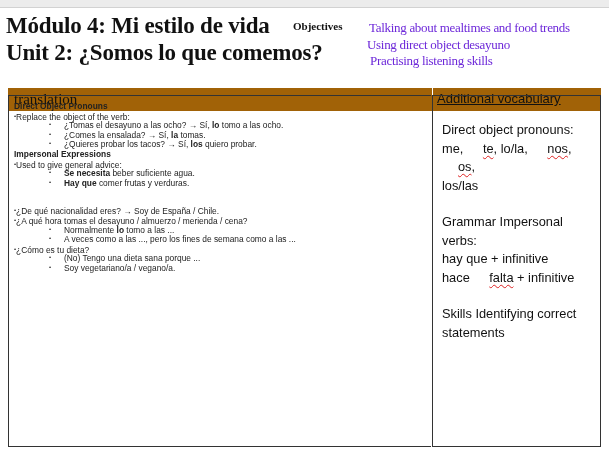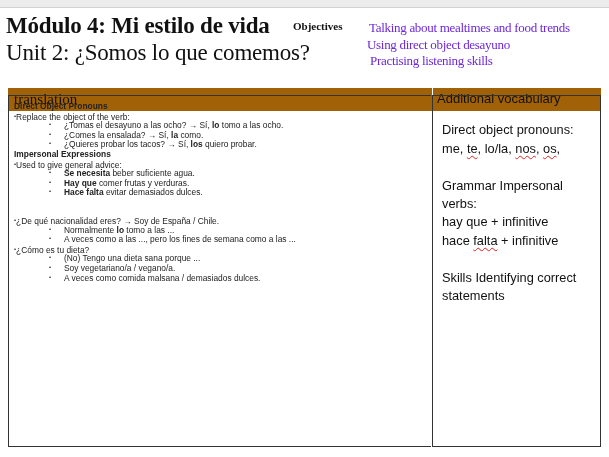--- a/index.html
+++ b/index.html
@@ -1,40 +1,40 @@
 <!DOCTYPE html>
 <html><head>
 <meta charset="utf-8">
 <style>
   html, body { margin:0; padding:0; }
   body { width:609px; height:457px; background:#ffffff; position:relative; overflow:hidden; font-family:"Liberation Sans", sans-serif; }
   .topbar { position:absolute; left:0; top:0; width:609px; height:7px; background:#ececec; border-bottom:1px solid #d2d2d2; }
   .title1 { position:absolute; left:6px; top:13px; font-family:"Liberation Serif", serif; font-weight:bold; font-size:23px; color:#111; white-space:nowrap; letter-spacing:-0.2px; }
-  .title2 { position:absolute; left:6px; top:40px; font-family:"Liberation Serif", serif; font-weight:normal; font-size:23px; color:#111; white-space:nowrap; letter-spacing:-0.2px; }
+  .title2 { position:absolute; left:6px; top:40px; font-family:"Liberation Serif", serif; font-weight:bold; font-size:23px; color:#111; white-space:nowrap; letter-spacing:-0.2px; }
   .obj-label { position:absolute; left:293px; top:20px; font-family:"Liberation Serif", serif; font-weight:bold; font-size:11px; color:#111; }
   .obj { position:absolute; font-family:"Liberation Serif", serif; font-size:13px; color:#6d28d9; white-space:nowrap; letter-spacing:-0.3px; }
   .table { position:absolute; left:8px; top:72px; width:593px; height:374px; }
   .hdr { position:absolute; top:4px; height:23px; background:#a16207;margin-top:12px; }
   .hdr-left { left:0; width:424px; }
   .hdr-right { left:425px; width:168px; }
   .hdr-left span { position:absolute; left:6px; top:3px; font-family:"Liberation Serif", serif; font-size:15px; color:#111; }
-  .hdr-right span { position:absolute; left:4px; top:3px; font-size:13px; color:#111; }
+  .hdr-right span { position:absolute; left:4px; top:3px; font-size:13px; color:#111;text-decoration:underline; }
   .body-left { position:absolute; left:0; top:23px; width:422px; height:350px; border:1px solid #333; border-right:none; }
   .body-right { position:absolute; left:424px; top:23px; width:167px; height:350px; border:1px solid #333; }
   .lc { position:absolute; left:5px; top:6px; font-size:8.4px; color:#222; line-height:9.6px; }
   .lc .row { white-space:nowrap; height:9.6px; }
   .lc .h { font-weight:bold; }
   .lc .sub { padding-left:50px; position:relative; }
   .lc .sub::before { content:"\2022"; position:absolute; left:35px; top:-1px; font-size:6px; }
   .lc .top::before { content:"\2022"; font-size:6px; vertical-align:2px; }
   .gap { height:18px; }
   .check { display:inline-block; width:9px; height:9px; background:#22a846; color:#fff; font-size:8px; line-height:9px; text-align:center; vertical-align:-1px; margin-right:3px; border-radius:1px; }
   .rc { position:absolute; left:9px; top:7px; font-size:12.8px; color:#111; line-height:18.4px; width:162px; }
   .rc .blank { height:18.4px; }
-  .sq { text-decoration:underline wavy #d22; text-decoration-thickness:1px; text-underline-offset:2px; }
+  .sq { text-decoration:underline wavy #d22; text-decoration-thickness:1px; text-underline-offset:2px;margin-left:16px; }
 </style>
 </head>
 <body>
 
 <div class="topbar"></div>
 
 <div class="title1">Módulo 4: Mi estilo de vida</div>
 <div class="title2">Unit 2: ¿Somos lo que comemos?</div>
 <div class="obj-label">Objectives</div>
 <div class="obj" style="left:369px;top:20px;">Talking about mealtimes and  food trends</div>
@@ -47,45 +47,45 @@
     </div>
   <div class="hdr hdr-right">
       <span>Additional vocabulary</span>
     </div>
 
   <div class="body-left">
     <div class="lc">
       <div class="row h">Direct Object Pronouns</div>
       <div class="row top"><span>Replace the object of the verb:</span></div>
       <div class="row sub"><span>¿Tomas el desayuno a las ocho? → Sí, </span><b>lo</b><span> tomo a las ocho.</span></div>
-      <div class="row sub"><span>¿Comes la ensalada? → Sí, </span><b>la</b><span> como.</span></div>
+      <div class="row sub"><span>¿Comes la ensalada? → Sí, </span><b>la</b><span> tomas.</span></div>
       <div class="row sub"><span>¿Quieres probar los tacos? → Sí, </span><b>los</b><span> quiero probar.</span></div>
 
       <div class="row h">Impersonal Expressions</div>
       <div class="row top"><span>Used to give general advice:</span></div>
       <div class="row sub"><b>Se necesita</b><span> beber suficiente agua.</span></div>
       <div class="row sub"><b>Hay que</b><span> comer frutas y verduras.</span></div>
-      <div class="row sub"><b>Hace falta</b><span> evitar demasiados dulces.</span></div>
 
       <div class="gap"></div>
       <div class="row top"><span>¿De qué nacionalidad eres? → Soy de España / Chile.</span></div>
+      <div class="row top"><span>¿A qué hora tomas el desayuno / almuerzo / merienda / cena?</span></div>
       <div class="row sub"><span>Normalmente </span><b>lo</b><span> tomo a las ...</span></div>
       <div class="row sub"><span>A veces como a las ..., pero los fines de semana como a las ...</span></div>
       <div class="row top"><span>¿Cómo es tu dieta?</span></div>
       <div class="row sub"><span>(No) Tengo una dieta sana porque ...</span></div>
       <div class="row sub"><span>Soy vegetariano/a / vegano/a.</span></div>
-      <div class="row sub"><span>A veces como comida malsana / demasiados dulces.</span></div>
     </div>
   </div>
 
   <div class="body-right">
     <div class="rc">
       <div class="blank"></div>
       <div>Direct object pronouns:</div>
       <div><span>me, </span><span class="sq">te</span><span>, lo/la, </span><span class="sq">nos</span><span>, </span><span class="sq">os</span><span>,</span></div>
+      <div>los/las</div>
       <div class="blank"></div>
       <div>Grammar Impersonal</div>
       <div>verbs:</div>
       <div><span>hay que</span><span> + infinitive</span></div>
       <div><span>hace </span><span class="sq">falta</span><span> + infinitive</span></div>
       <div class="blank"></div>
       <div>Skills Identifying correct</div>
       <div>statements</div>
     </div>
   </div>

